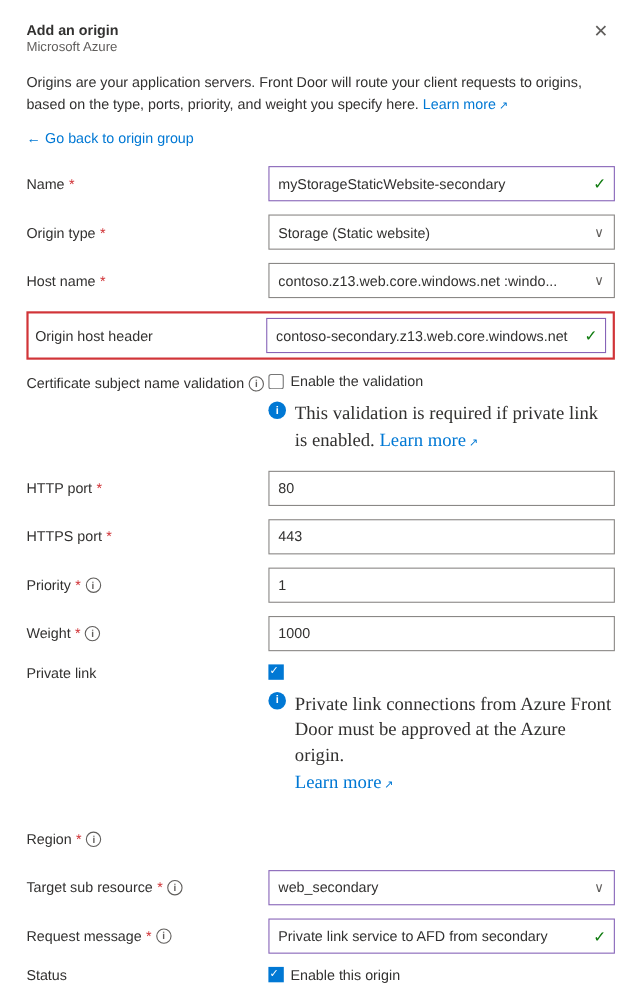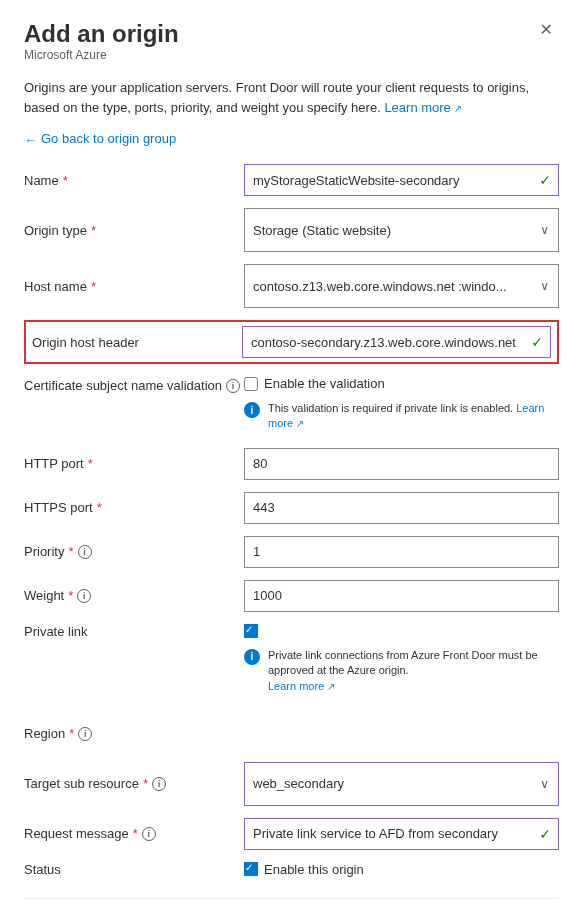--- a/index.html
+++ b/index.html
@@ -20,21 +20,21 @@
       display: flex;
       flex-direction: column;
     }
     .panel-header {
       display: flex;
       justify-content: space-between;
       align-items: flex-start;
       margin-bottom: 2px;
     }
     .panel-title {
-      font-size: 24px;
+      font-size: 13px;
       font-weight: 600;
       color: #323130;
     }
     .panel-subtitle {
       font-size: 12px;
       color: #605e5c;
       margin-bottom: 14px;
     }
     .close-btn {
       background: none;
@@ -128,21 +128,21 @@
     .input-check {
       position: absolute;
       right: 8px;
       top: 50%;
       transform: translateY(-50%);
       color: #107c10;
       font-size: 14px;
     }
     .select-field {
       width: 100%;
-      height: 44px;
+      height: 32px;
       border: 1px solid #8a8886;
       padding: 0 8px;
       font-size: 13px;
       color: #323130;
       outline: none;
       background: #fff;
       appearance: none;
       cursor: pointer;
     }
     .select-wrapper {
@@ -217,23 +217,24 @@
       height: 16px;
       min-width: 16px;
       border-radius: 50%;
       background: #0078d4;
       color: #fff;
       font-size: 10px;
       font-weight: bold;
       margin-top: 1px;
     }
     .info-text {
-      font-size: 11px;
+      font-size: 17px;
       color: #323130;
       line-height: 1.4;
+      font-family: Liberation Serif, serif;
     }
     
     .private-link-row {
       display: flex;
       align-items: flex-start;
       margin-bottom: 20px;
     }
     .private-link-content {
       flex: 1;
       display: flex;

